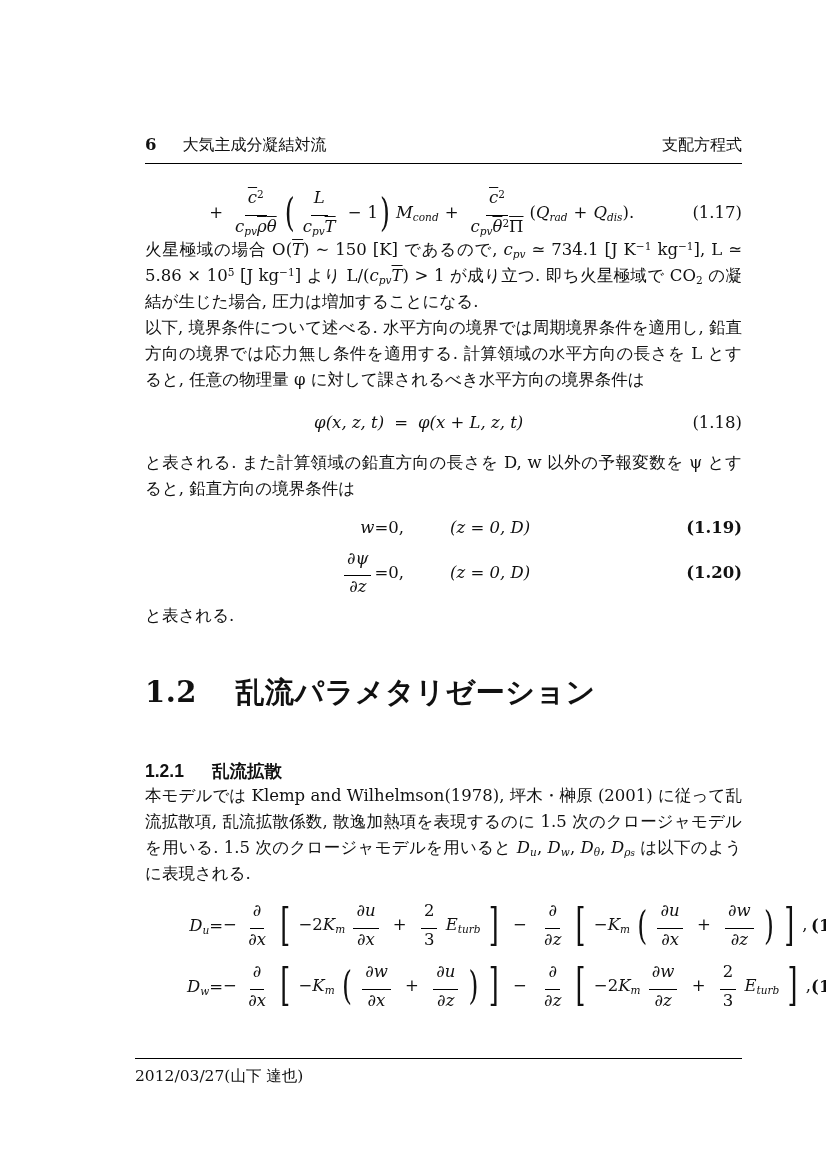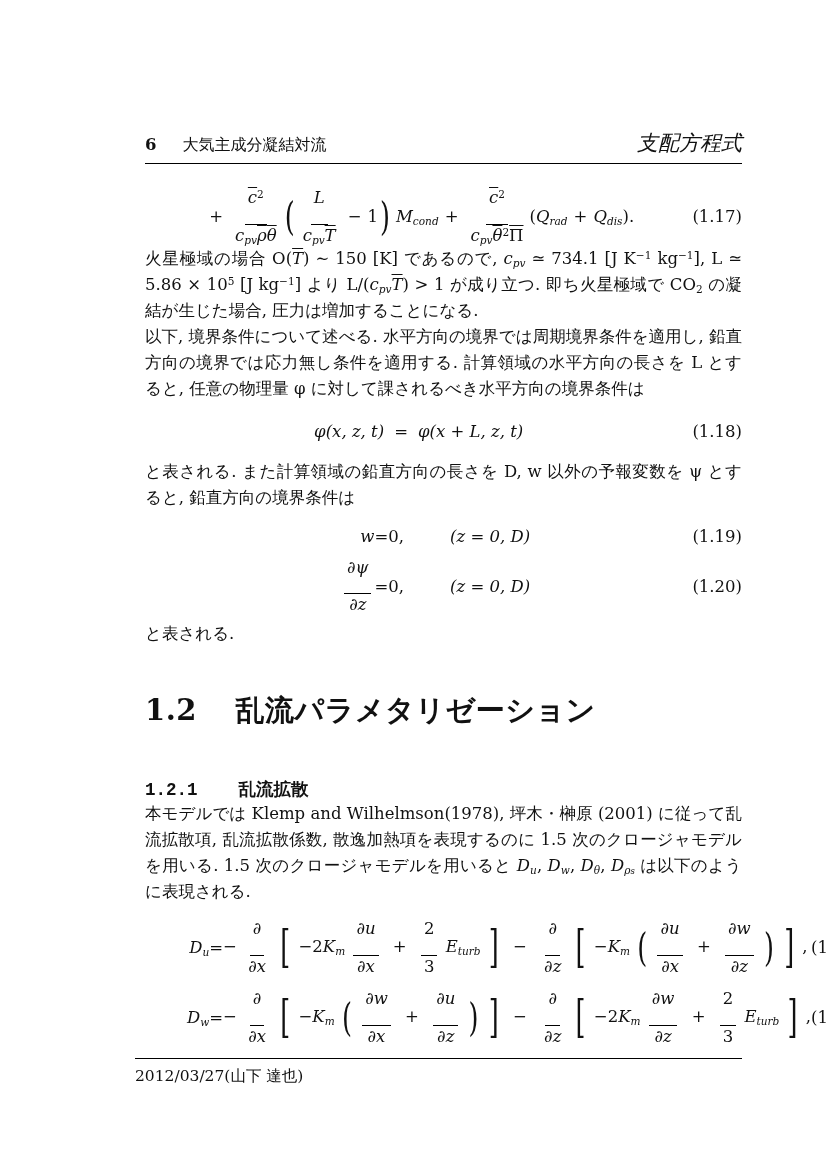--- a/index.html
+++ b/index.html
@@ -12,65 +12,65 @@
     padding: 86px 84px 0 145px;
     font-family: "DejaVu Serif", "Liberation Serif", serif;
     font-size: 16.5px;
     color: #111;
     overflow: hidden;
   }
   
   .pagehead { display: flex; align-items: baseline; line-height: 22px; }
   .pnum { font-weight: bold; margin-right: 26px; }
   .ptitle { font-family: "DejaVu Sans", "Liberation Sans", sans-serif; font-size: 16px; margin-top: 48px; }
-  .rtitle { margin-left: auto; font-family: "DejaVu Sans", "Liberation Sans", sans-serif; font-size: 21px; font-style: italic; }
+  .rtitle { margin-left: auto; font-family: "DejaVu Sans", "Liberation Sans", sans-serif; font-size: 16px; }
   .hrule { border-top: 1px solid #000; margin-top: 7px; }
 
   
   p.body { margin: 0; text-align: justify; line-height: 26px; }
   .mt10 { margin-top: 10px; } .mt12 { margin-top: 12px; }
   .mt24 { margin-top: 24px; } .mt26 { margin-top: 26px; }
 
   
   h2.sec { margin: 44px 0 7px 0; font-family: "DejaVu Sans", "Liberation Sans", sans-serif;
            font-size: 29px; font-weight: bold; letter-spacing: 0.5px; }
   h2.sec .secno { font-family: "DejaVu Serif", "Liberation Serif", serif; margin-right: 28px; }
   h3.subsec { margin: 46px 0 0 0; font-family: "DejaVu Sans", "Liberation Sans", sans-serif;
               font-size: 17.5px; font-weight: bold; }
-  h3.subsec .secno { font-family: Liberation Mono, monospace; margin-right: 35px; }
+  h3.subsec .secno { font-family: Liberation Sans, sans-serif; margin-right: 22px; }
 
   
   .mi { font-style: italic; }
   .ol { text-decoration: overline; }
   sub, sup { font-size: 64%; line-height: 0; }
   sub { vertical-align: -0.3em; text-align: center; }
   sup { vertical-align: 0.5em; }
   sub .ssub { font-size: 80%; }
   .mo { margin: 0 6px; }
   .rel { margin: 0 10px; }
   .frac { display: inline-flex; flex-direction: column; align-items: center;
           vertical-align: middle; margin: 0 3px; }
-  .frac .num { padding: 0 3px 16px 3px; border-bottom: 1px solid #000; line-height: 1.2; white-space: nowrap; }
+  .frac .num { padding: 0 3px 7px 3px; border-bottom: 1px solid #000; line-height: 1.2; white-space: nowrap; }
   .frac .den { padding: 1px 3px 0 3px; line-height: 1.2; white-space: nowrap; }
   .bp, .bk { display: inline-block; font-size: 1.55em; line-height: 1;
              vertical-align: middle; font-weight: 400; }
   .bp { transform: scaleY(1.55); margin: 0 2px; }
   .bk { transform: scaleY(1.75); margin: 0 3px; }
 
   
   .eqline { display: flex; align-items: center; }
   .eqbody { flex: 1; display: flex; justify-content: center; align-items: center; white-space: nowrap; }
   .eqnum { white-space: nowrap; }
 
   table.aligneq { width: 100%; border-collapse: collapse; }
   table.aligneq td { padding: 6px 0; vertical-align: middle; white-space: nowrap; }
   td.al-lhs { text-align: right; }
   td.al-rel { padding-left: 10px; padding-right: 10px; width: 14px; text-align: center; }
   td.al-rhs { width: 100%; }
-  td.al-num { text-align: center; }
+  td.al-num { text-align: center; font-weight: bold; }
   .g1 td.al-lhs { padding-left: 196px; }
   .g2 td.al-lhs { padding-left: 42px; }
   .al-cond { margin-left: 46px; }
 
   
   .pagefoot { position: absolute; left: 135px; right: 84px; top: 1058px;
               border-top: 1px solid #000; padding-top: 7px; font-size: 15.5px; }
 </style>
 </head>
 <body>

